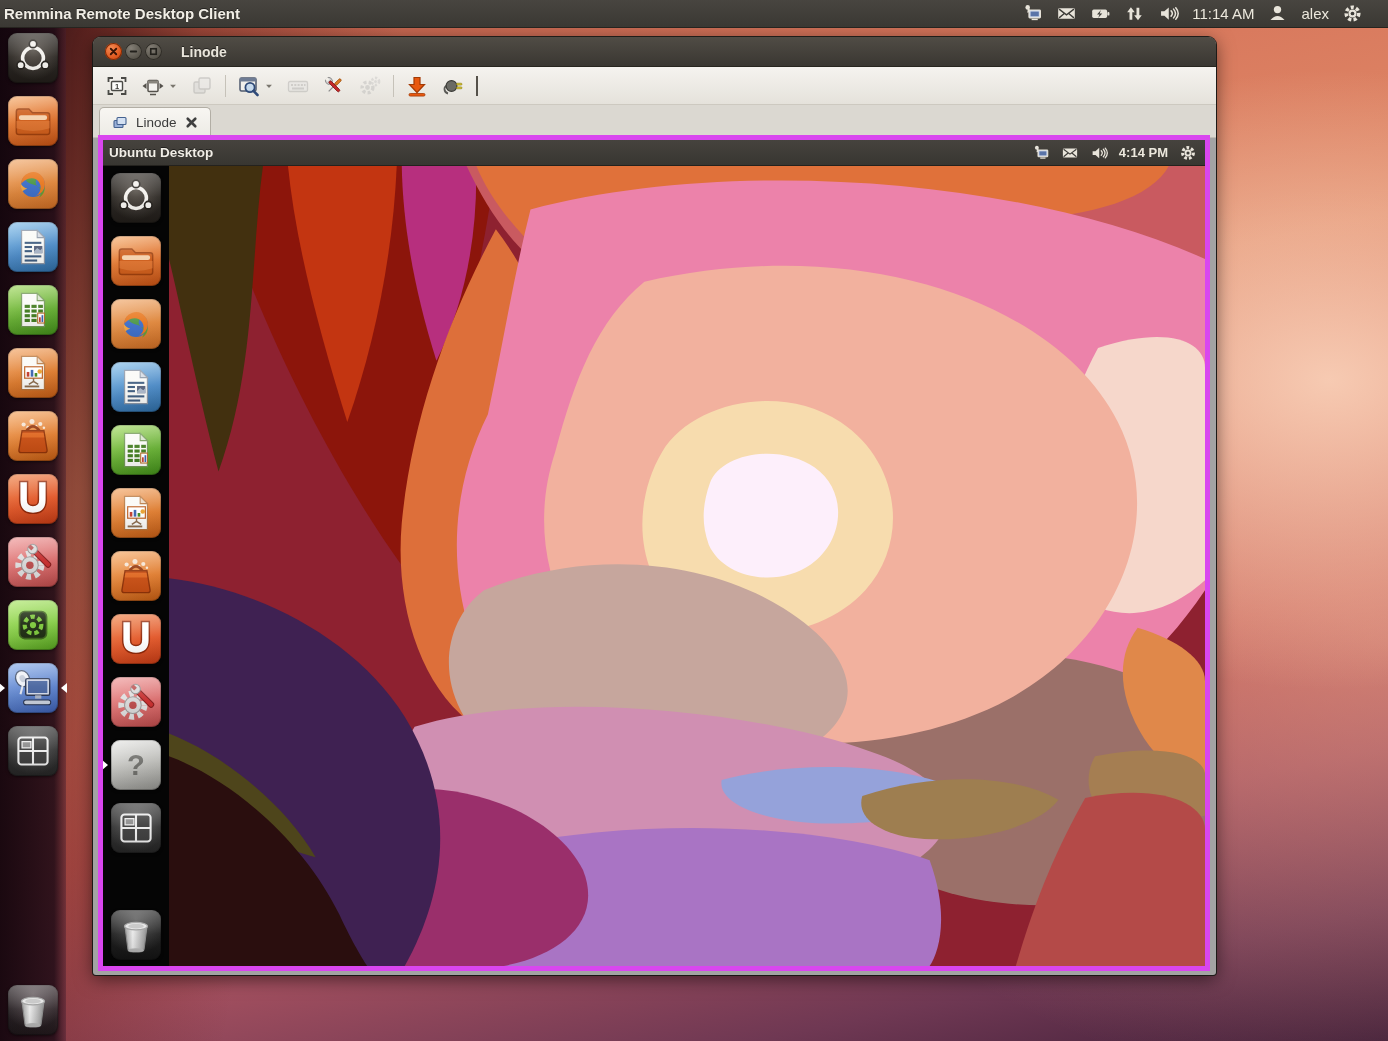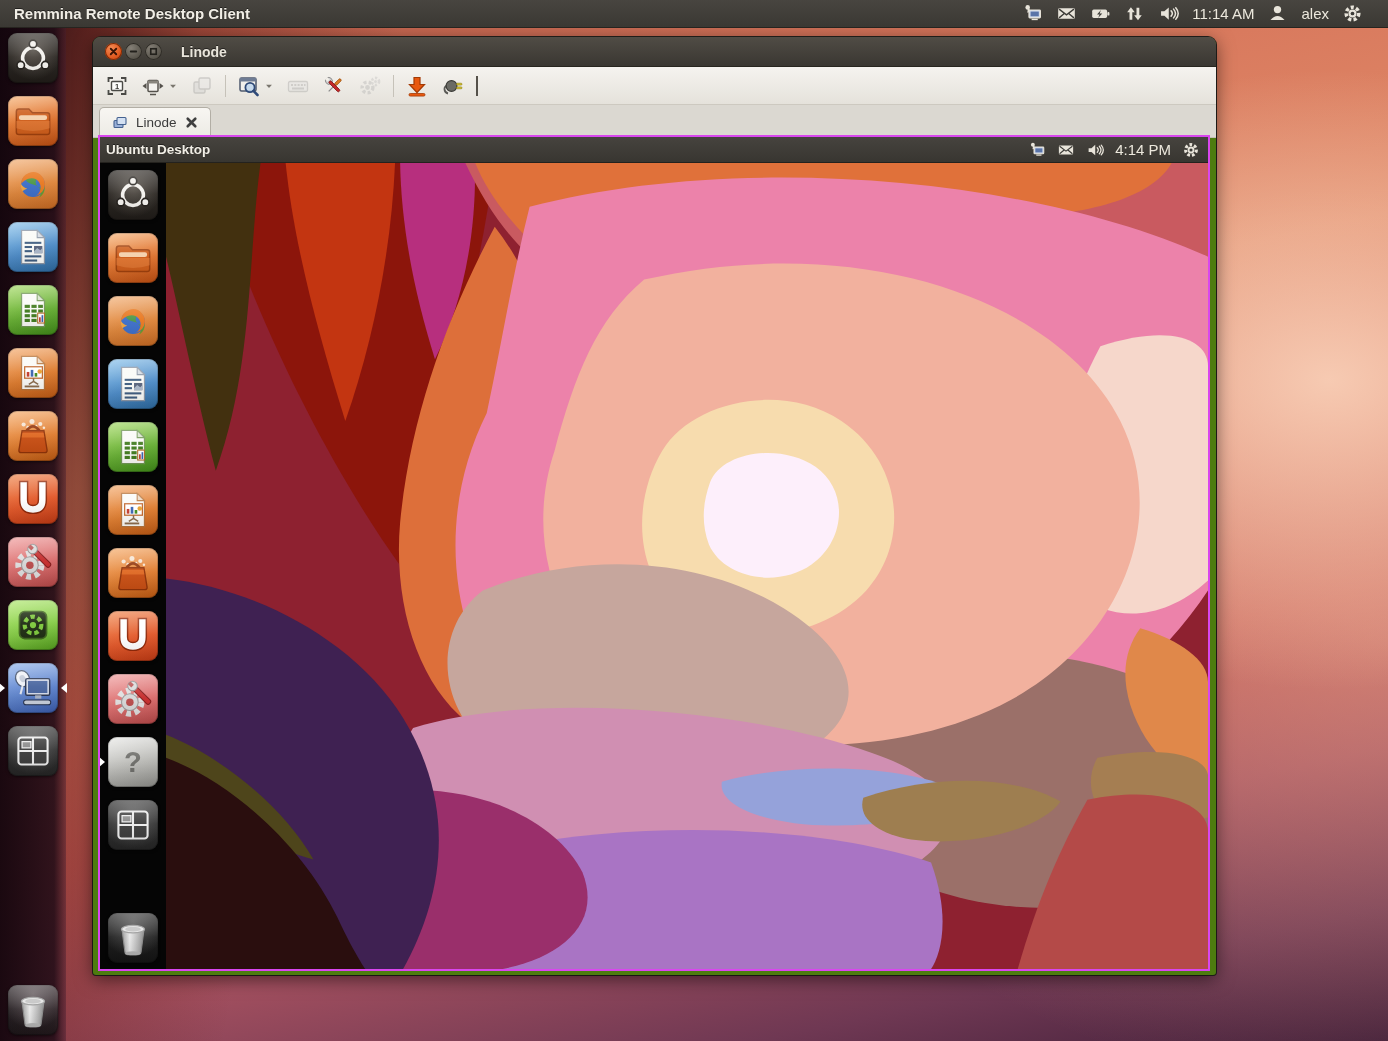--- a/index.html
+++ b/index.html
@@ -12,21 +12,21 @@
       radial-gradient(620px 430px at 1330px 380px, rgba(248,206,182,.95), rgba(248,206,182,0) 72%),
       radial-gradient(900px 650px at 1388px 640px, rgba(240,170,140,.5), rgba(240,170,140,0) 70%),
       linear-gradient(100deg, rgba(24,7,13,.95) 0%, rgba(58,14,16,.75) 6%, rgba(96,26,22,.4) 13%, rgba(0,0,0,0) 26%),
       linear-gradient(168deg,#b85a48 0%,#d97a5e 22%,#e08a68 38%,#d4705a 52%,#c05a55 66%,#a04e5e 78%,#6f3853 90%,#43203a 100%);
   }
 
   
   .host-panel{position:absolute;top:0;left:0;right:0;height:27px;
     background:linear-gradient(#484540,#3a3833);border-bottom:1px solid #26241f;
     display:flex;align-items:center;color:#f1eee6;z-index:40;}
-  .panel-title{font-size:15px;font-weight:bold;margin-left:14px;text-shadow:0 -1px 0 rgba(0,0,0,.5);}
+  .panel-title{font-size:15px;font-weight:bold;margin-left:4px;text-shadow:0 -1px 0 rgba(0,0,0,.5);}
   .tray{margin-left:auto;display:flex;align-items:center;gap:13px;padding-right:25px;}
   .tray svg{display:block;}
   .tray-text{font-size:15px;color:#ece8dd;}
 
   
   .launcher{position:absolute;z-index:30;}
   .launcher-host{left:0;top:28px;bottom:0;width:66px;
     background:linear-gradient(90deg,rgba(18,5,13,.92),rgba(30,11,22,.85) 82%,rgba(70,30,48,.45));}
   .launcher-items{position:absolute;top:5px;left:0;right:0;display:flex;flex-direction:column;align-items:center;gap:13px;}
   .tile{width:50px;height:50px;border-radius:9px;position:relative;flex:0 0 auto;
@@ -50,21 +50,21 @@
   [data-icon="ubuntu-one-icon"]{background:linear-gradient(160deg,#f08a52,#e25526 55%,#c23a14);}
   [data-icon="settings-gear-icon"]{background:linear-gradient(160deg,#f0a0a0,#d96a6a 55%,#b84848);}
   [data-icon="green-cog-icon"]{background:linear-gradient(160deg,#b2e872,#84cc44 55%,#55a01e);}
   [data-icon="remmina-icon"]{background:linear-gradient(160deg,#92b4ec,#5c82cc 55%,#3a5cae);}
   [data-icon="workspace-icon"]{background:radial-gradient(circle at 50% 30%,#5a5a5a,#262626 78%);}
   [data-icon="trash-icon"]{background:radial-gradient(circle at 50% 18%,rgba(130,130,130,.6),rgba(28,28,28,.65) 72%);}
   [data-icon="question-icon"]{background:linear-gradient(160deg,#e9e9e7,#bcbcb8 50%,#8e8e8a);}
 
   
   .window{position:absolute;left:93px;top:37px;width:1123px;height:938px;z-index:35;
-    background:#4d7c0f;border-radius:8px 8px 3px 3px;
+    background:#a3a3a3;border-radius:8px 8px 3px 3px;
     box-shadow:0 4px 18px rgba(0,0,0,.55), 0 0 0 1px #26231f;}
   .titlebar{height:29px;background:linear-gradient(#504c45,#3a3732);border-radius:7px 7px 0 0;
     border-bottom:1px solid #28261f;display:flex;align-items:center;}
   .wbtn{width:17px;height:17px;border-radius:50%;display:flex;align-items:center;justify-content:center;flex:0 0 auto;}
   .wbtn svg{display:block;}
   .wbtn-close{margin-left:12px;background:radial-gradient(circle at 35% 30%,#f48a54,#e05a20 58%,#bf3f0e);
     box-shadow:inset 0 0 0 1px #7e2a06;}
   .wbtn-plain{margin-left:3px;background:radial-gradient(circle at 35% 30%,#847f76,#565249 70%);
     box-shadow:inset 0 0 0 1px #2e2b26;}
   .wtitle{margin-left:19px;font-size:14px;font-weight:bold;color:#e9e5db;text-shadow:0 -1px 0 rgba(0,0,0,.5);}
@@ -80,29 +80,29 @@
   .thandle{width:2px;height:20px;background:#55514a;margin-left:3px;flex:0 0 auto;}
 
   .tabbar{height:32px;background:#dbd8d1;border-bottom:1px solid #c2beb5;
     display:flex;align-items:flex-end;padding-left:6px;}
   .tab{height:29px;background:linear-gradient(#f8f6f2,#ecebe5);border:1px solid #b2aea5;border-bottom:none;
     border-radius:5px 5px 0 0;display:flex;align-items:center;padding:0 12px;gap:8px;}
   .tab-label{font-size:13.5px;color:#3b3b3b;}
   .tab-close{display:flex;align-items:center;}
 
   .viewport{position:absolute;left:5px;right:6px;top:98px;bottom:4px;
-    background:#0a0a0a;border:2px solid #d946ef;overflow:hidden;}
+    background:#0a0a0a;border:5px solid #d946ef;overflow:hidden;}
 
   
   .remote-panel{position:absolute;top:0;left:0;right:0;height:25px;z-index:5;
     background:linear-gradient(#46433e,#383631);border-bottom:1px solid #24221e;
     display:flex;align-items:center;color:#f1eee6;}
   .remote-title{font-size:13.5px;font-weight:bold;margin-left:6px;text-shadow:0 -1px 0 rgba(0,0,0,.5);}
   .remote-panel .tray{gap:11px;padding-right:8px;}
-  .remote-panel .tray-text{font-size:15px;}
+  .remote-panel .tray-text{font-size:13px;font-weight:bold;}
   .remote-wallpaper{position:absolute;left:66px;right:0;top:25px;bottom:0;}
   .remote-wallpaper svg{width:100%;height:100%;display:block;}
   .launcher-remote{position:absolute;left:0;top:25px;bottom:0;width:66px;background:#050505;z-index:4;}
   .launcher-remote .launcher-items{top:8px;}
 </style>
 </head>
 <body>
 
 <svg width="0" height="0" style="position:absolute">
   <defs>

